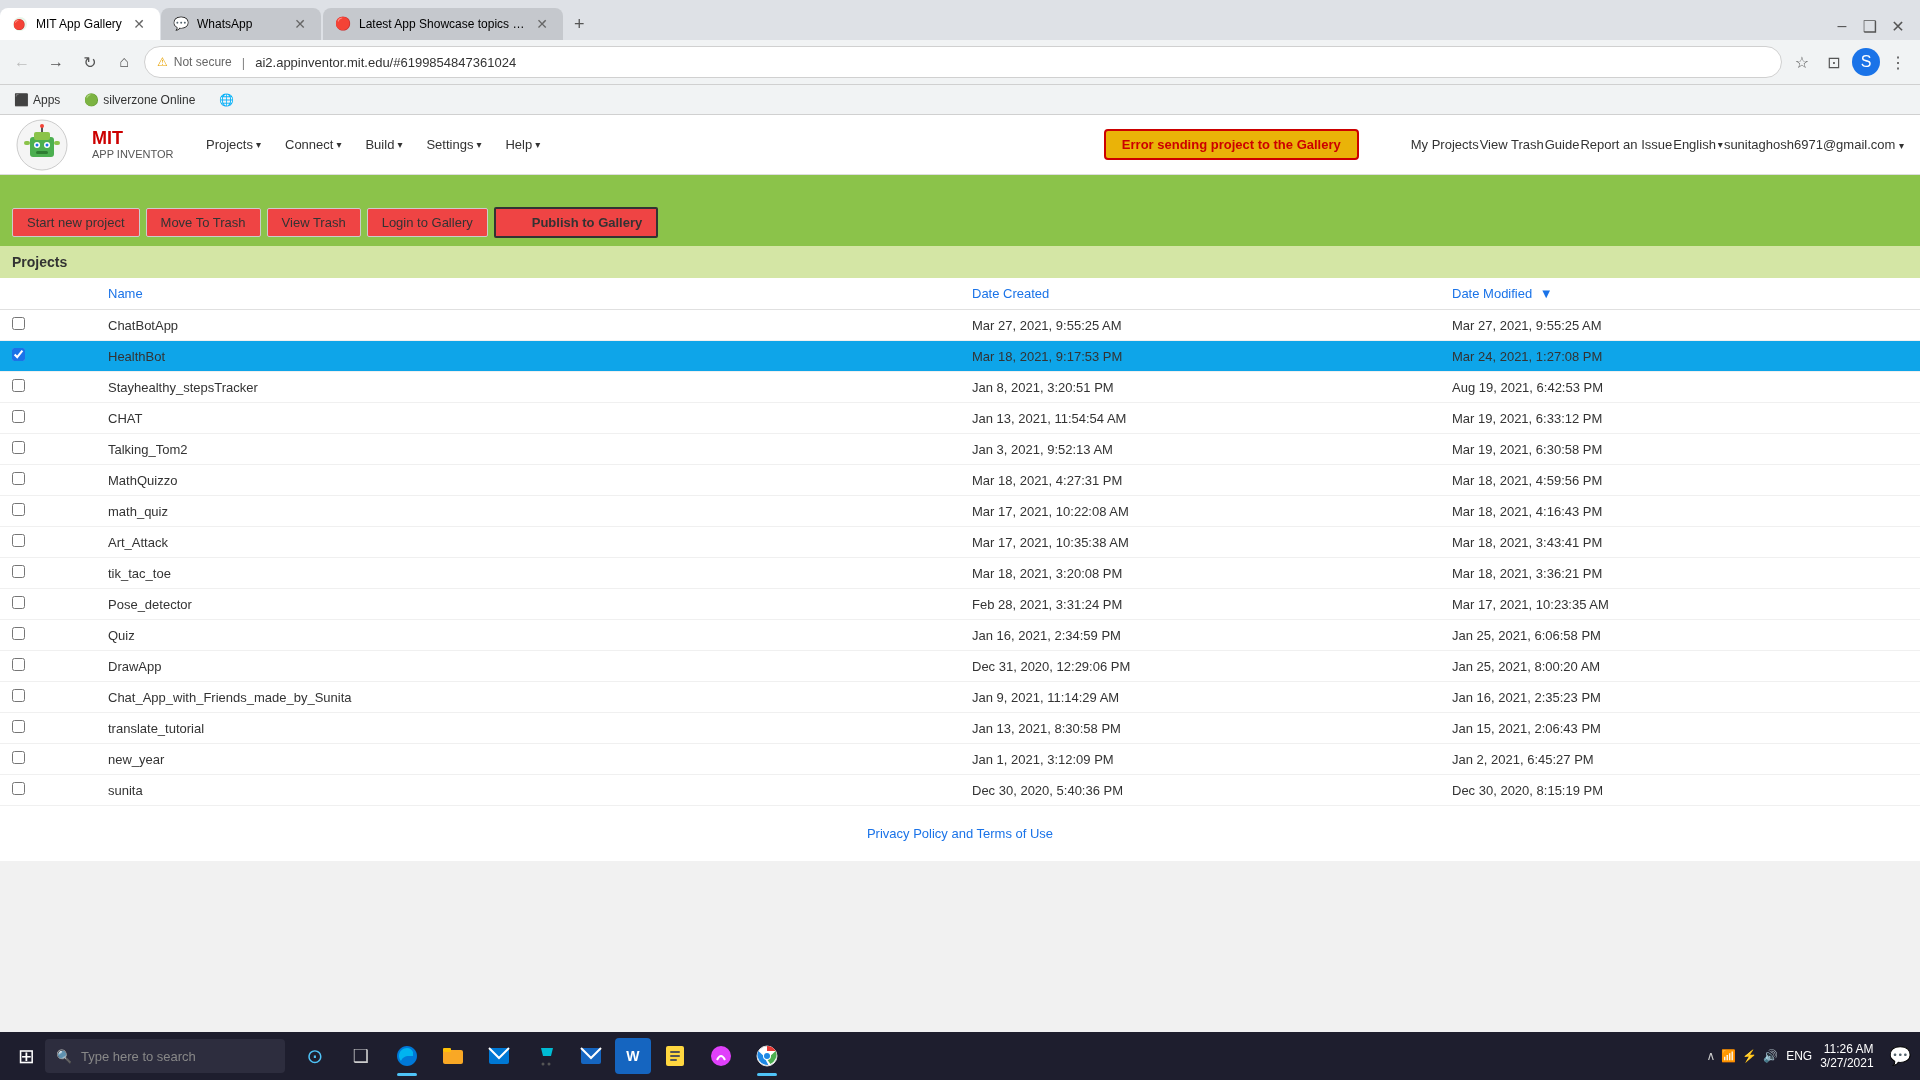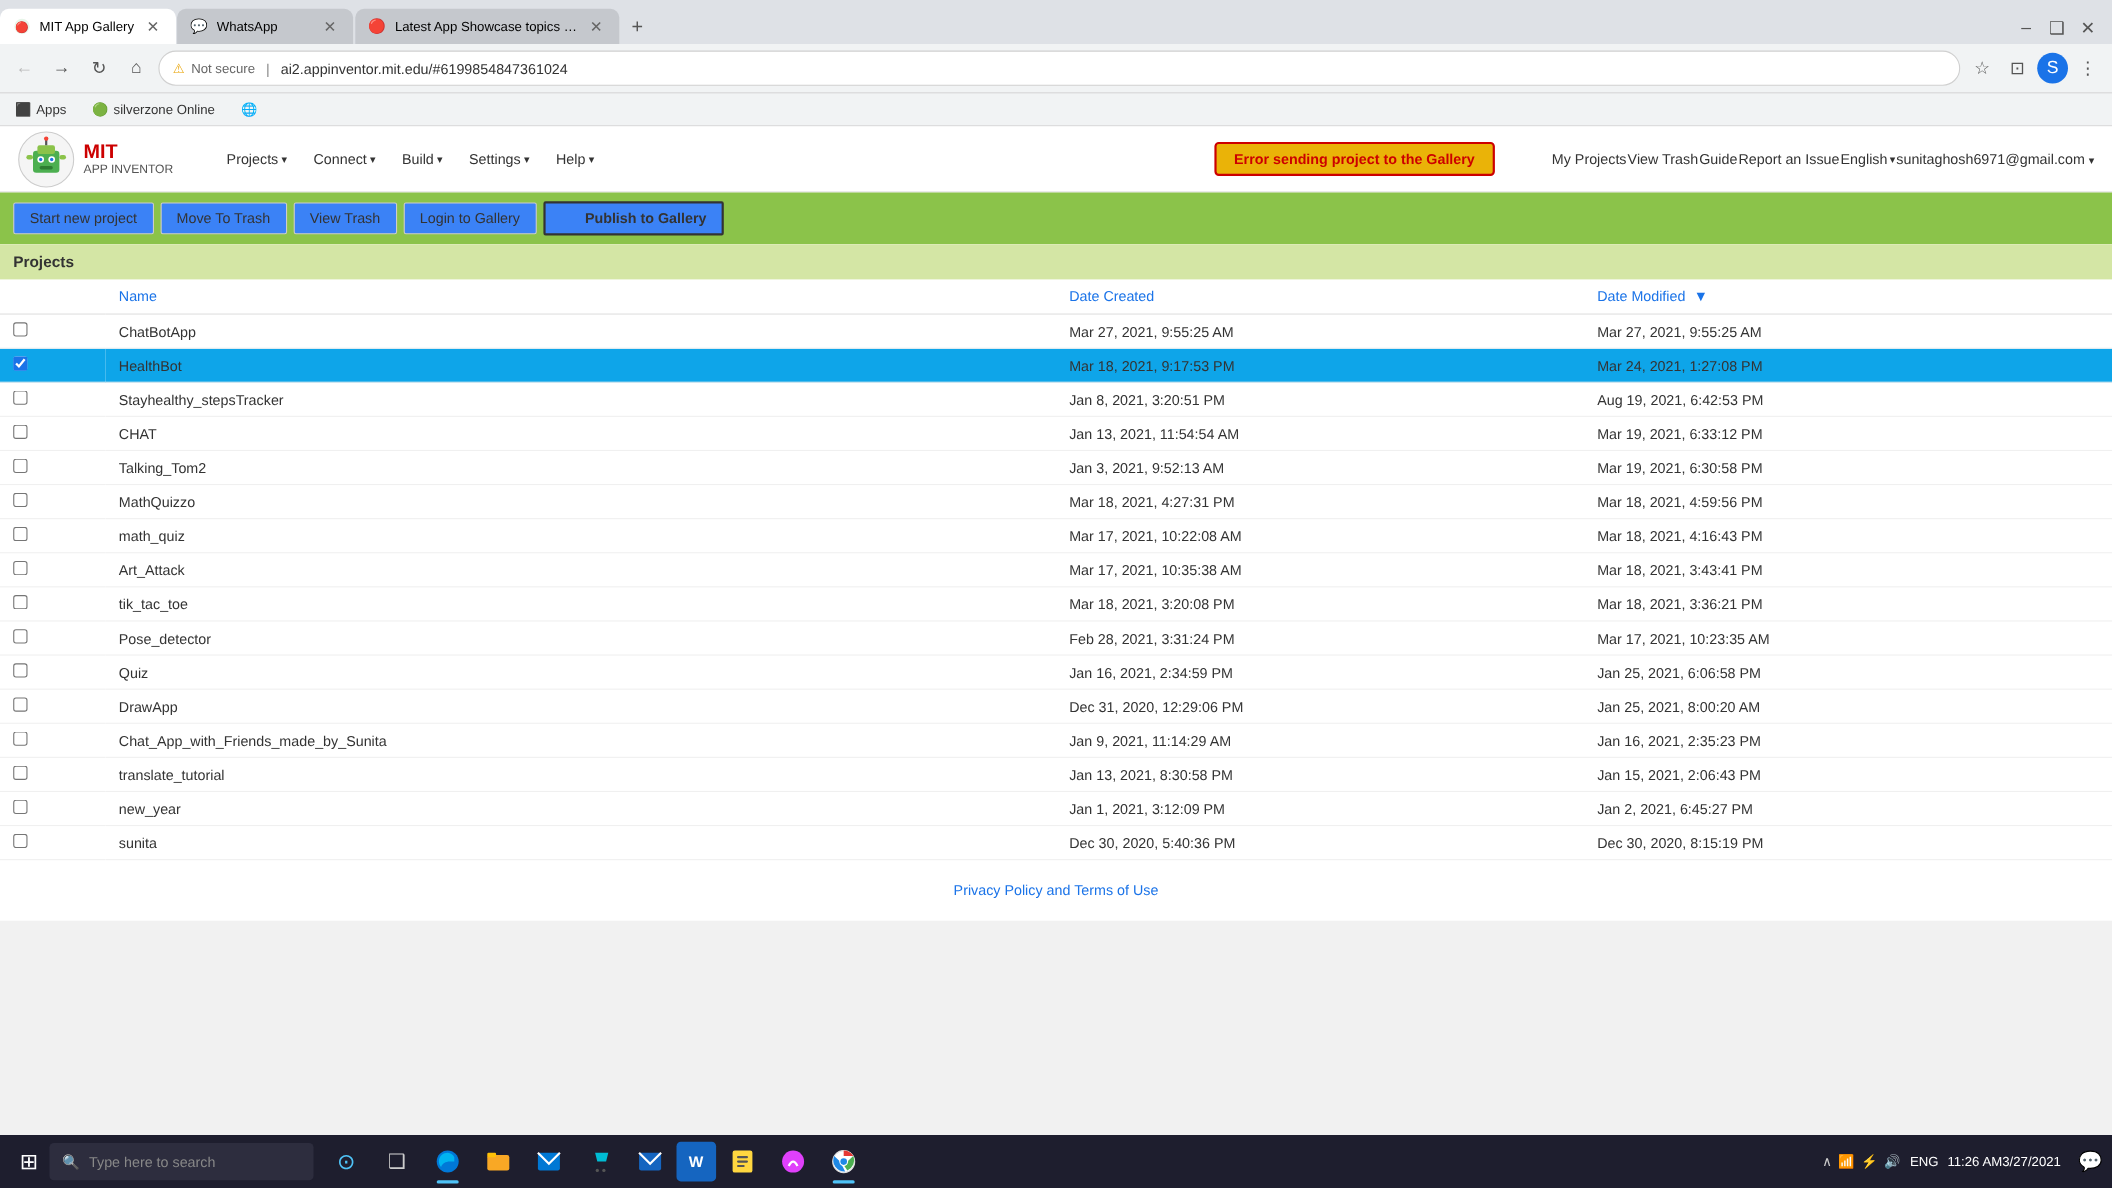--- a/index.html
+++ b/index.html
@@ -26,34 +26,34 @@
 
     
     .bookmarks-bar { background: #f1f3f4; padding: 4px 8px; display: flex; align-items: center; gap: 12px; border-bottom: 1px solid #d0d0d0; height: 30px; }
     .bookmark-item { display: flex; align-items: center; gap: 4px; font-size: 12px; color: #333; cursor: pointer; padding: 2px 6px; border-radius: 4px; }
 
     
     .app-area { width: 100%; background: #fff; }
 
     
     .app-header { background: #fff; border-bottom: 1px solid #ddd; padding: 0 16px; display: flex; align-items: center; height: 60px; }
-    .app-logo { display: flex; align-items: center; gap: 8px; min-width: 180px; }
+    .app-logo { display: flex; align-items: center; gap: 24px; min-width: 180px; }
     .logo-text { display: flex; flex-direction: column; line-height: 1.1; }
     .logo-mit { font-size: 18px; font-weight: bold; color: #c00; }
     .logo-app-inventor { font-size: 11px; color: #555; }
     .app-nav { display: flex; align-items: center; gap: 4px; flex: 1; }
     .nav-menu-btn { background: none; border: none; cursor: pointer; padding: 6px 10px; font-size: 13px; color: #333; display: flex; align-items: center; gap: 3px; border-radius: 3px; }
     .error-badge { background: #eab308; border: 2px solid #cc0000; color: #cc0000; padding: 6px 16px; border-radius: 4px; font-size: 13px; font-weight: bold; margin: 0 20px; }
     .header-right { display: flex; align-items: center; gap: 1px; font-size: 13px; padding-left: 32px; }
     .header-right a, .header-right span { color: #333; text-decoration: none; cursor: pointer; }
     .lang-btn { display: flex; align-items: center; gap: 2px; }
 
     
     .toolbar { background: #8bc34a; padding: 8px 12px; display: flex; align-items: center; gap: 6px; }
-    .toolbar-btn { background: #3b82f6; border: 1px solid #ccc; padding: 6px 14px; font-size: 13px; cursor: pointer; border-radius: 2px; color: #333; }
+    .toolbar-btn { background: #ef4444; border: 1px solid #ccc; padding: 6px 14px; font-size: 13px; cursor: pointer; border-radius: 2px; color: #333; margin-top: 24px; }
     .toolbar-btn.active-btn { border: 2px solid #333; font-weight: bold; padding-left: 36px; }
 
     
     .projects-area { background: #fff; padding: 0; }
     .projects-header { background: #d4e6a5; padding: 8px 12px; font-size: 14px; font-weight: bold; color: #333; }
     .projects-table { width: 100%; border-collapse: collapse; }
     .projects-table th { padding: 8px 12px; text-align: left; font-size: 13px; color: #1a73e8; border-bottom: 1px solid #e0e0e0; font-weight: normal; cursor: pointer; }
     .projects-table th.name-col { width: 45%; }
     .projects-table th.date-col { width: 25%; }
     .projects-table td { padding: 7px 12px; font-size: 13px; color: #333; border-bottom: 1px solid #f0f0f0; }
@@ -67,21 +67,21 @@
     .app-footer { text-align: center; padding: 20px; color: #1a73e8; font-size: 13px; cursor: pointer; }
 
     
     .taskbar { background: #1e1e2e; height: 48px; display: flex; align-items: center; padding: 0 8px; position: fixed; bottom: 0; left: 0; width: 1920px; }
     .taskbar-start { background: none; border: none; color: #fff; font-size: 20px; cursor: pointer; padding: 6px 10px; }
     .taskbar-search { background: #2d2d3e; border: none; border-radius: 4px; color: #aaa; padding: 6px 12px; width: 240px; font-size: 13px; display: flex; align-items: center; gap: 8px; cursor: text; height: 34px; }
     .taskbar-apps { display: flex; align-items: center; gap: 2px; margin-left: 8px; }
     .taskbar-app { width: 44px; height: 44px; display: flex; align-items: center; justify-content: center; border-radius: 4px; cursor: pointer; position: relative; }
     .taskbar-app.active::after { content: ''; position: absolute; bottom: 2px; left: 50%; transform: translateX(-50%); width: 20px; height: 3px; background: #4fc3f7; border-radius: 2px; }
     .taskbar-right { margin-left: auto; display: flex; align-items: center; gap: 8px; color: #fff; font-size: 12px; }
-    .taskbar-clock { display: flex; align-items: flex-end; font-size: 12px; color: #fff; margin-right: 8px; }
+    .taskbar-clock { display: flex; flex-direction: column; align-items: flex-end; font-size: 12px; color: #fff; margin-right: 8px; }
 
     .chevron { font-size: 10px; }
 
     
     .mit-logo-svg { width: 52px; height: 52px; }
   </style>
 </head>
 <body>
 
 <div class="browser-chrome">

